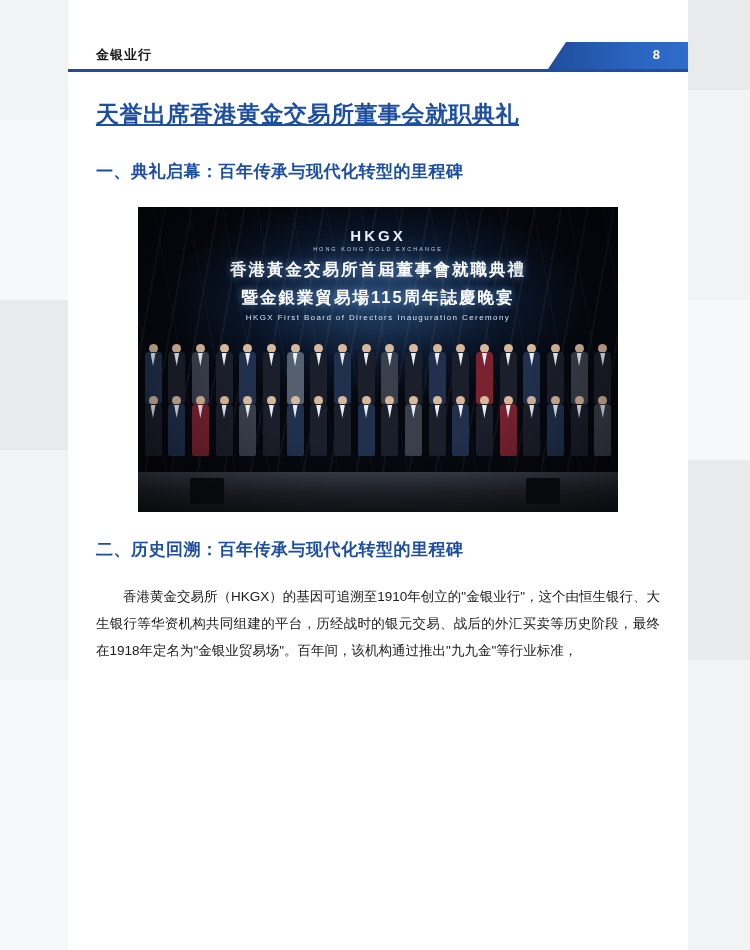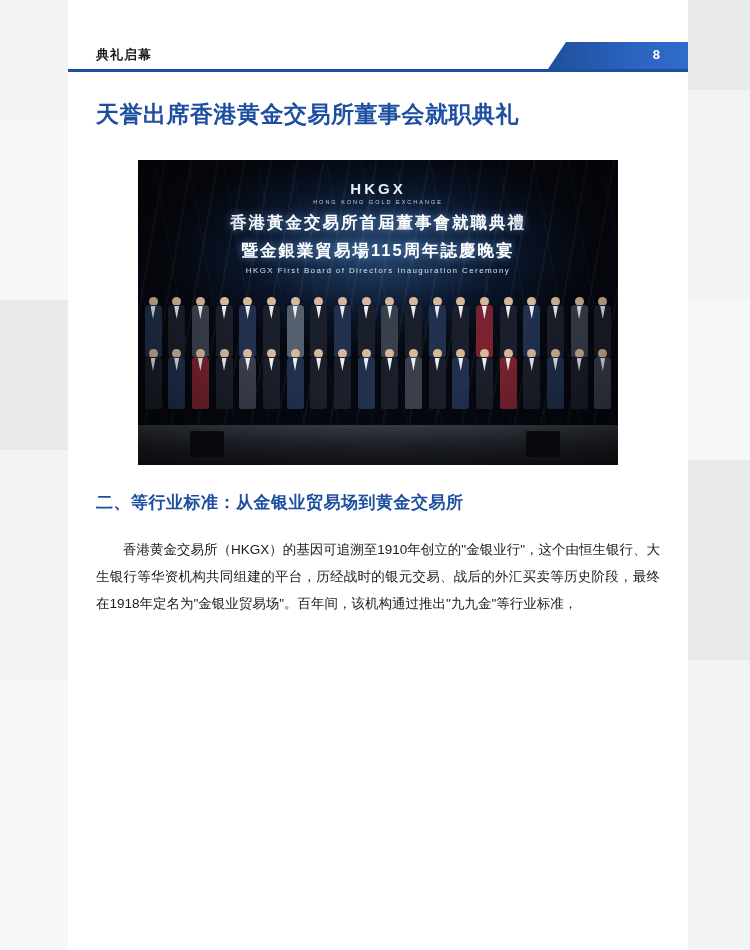--- a/index.html
+++ b/index.html
@@ -98,20 +98,21 @@
     box-sizing: border-box;
   }
 
   .article-title {
     font-size: 23px;
     font-weight: bold;
     color: #1d4ea0;
     letter-spacing: 0.5px;
     margin: 0 0 30px 0;
     line-height: 1.3;
+    text-decoration: underline;
   }
 
   .section-heading {
     font-size: 17px;
     font-weight: bold;
     color: #1d4ea0;
     margin: 0 0 22px 0;
     letter-spacing: 0.5px;
   }
 
@@ -309,32 +310,33 @@
   <div class="bg-block light" style="left:688px;top:300px;width:62px;height:160px;"></div>
   <div class="bg-block dark" style="left:688px;top:460px;width:62px;height:200px;"></div>
   <div class="bg-block" style="left:688px;top:660px;width:62px;height:290px;"></div>
 
   <div class="bg-block light" style="left:68px;top:0;width:620px;height:14px;"></div>
 </div>
 
 <div class="page-inner"></div>
 
 <div class="header">
-  <div class="header-label">典礼启幕</div>
+  <div class="header-label">金银业行</div>
   <div class="page-number-wrap">
     <div class="page-number-bar"></div>
     <div class="page-number">8</div>
   </div>
   <div class="header-rule"></div>
 </div>
 
 <div class="content">
 
   <h1 class="article-title">天誉出席香港黄金交易所董事会就职典礼</h1>
 
+  <h2 class="section-heading">一、典礼启幕：百年传承与现代化转型的里程碑</h2>
 
   <div class="photo-wrap">
     <div class="photo">
       <div class="photo-stage"></div>
       <div class="stage-glow"></div>
       <div class="stage-rays"></div>
 
       <div class="photo-logo">
         <div class="logo-main">HKGX</div>
         <div class="logo-sub">HONG KONG GOLD EXCHANGE</div>
@@ -552,16 +554,16 @@
       </div>
 
       <div class="photo-floor">
         <div class="floor-speaker l"></div>
         <div class="floor-speaker r"></div>
       </div>
       <div class="photo-vign"></div>
     </div>
   </div>
 
-  <h2 class="section-heading">二、等行业标准：从金银业贸易场到黄金交易所</h2>
+  <h2 class="section-heading">二、历史回溯：百年传承与现代化转型的里程碑</h2>
   <p class="para">香港黄金交易所（HKGX）的基因可追溯至1910年创立的"金银业行"，这个由恒生银行、大生银行等华资机构共同组建的平台，历经战时的银元交易、战后的外汇买卖等历史阶段，最终在1918年定名为"金银业贸易场"。百年间，该机构通过推出"九九金"等行业标准，</p>
 
 </div>
 
 </body></html>

